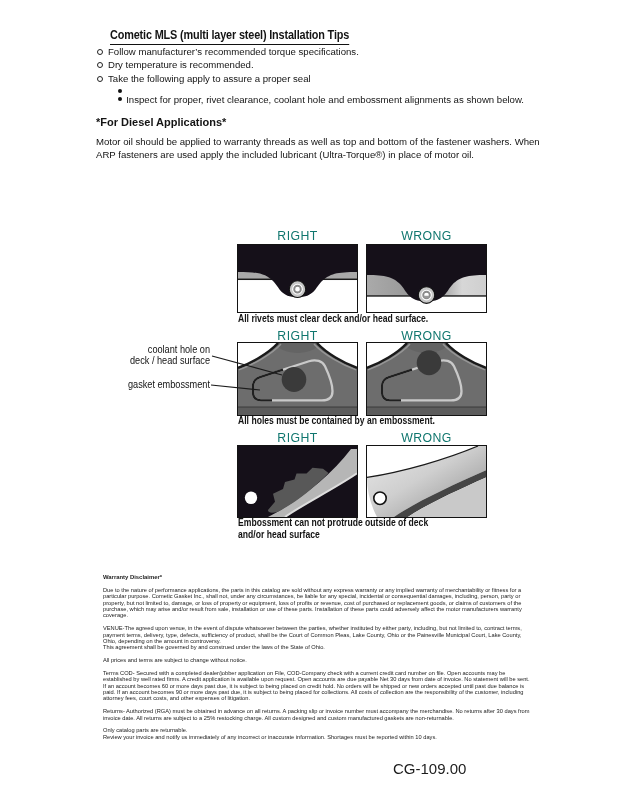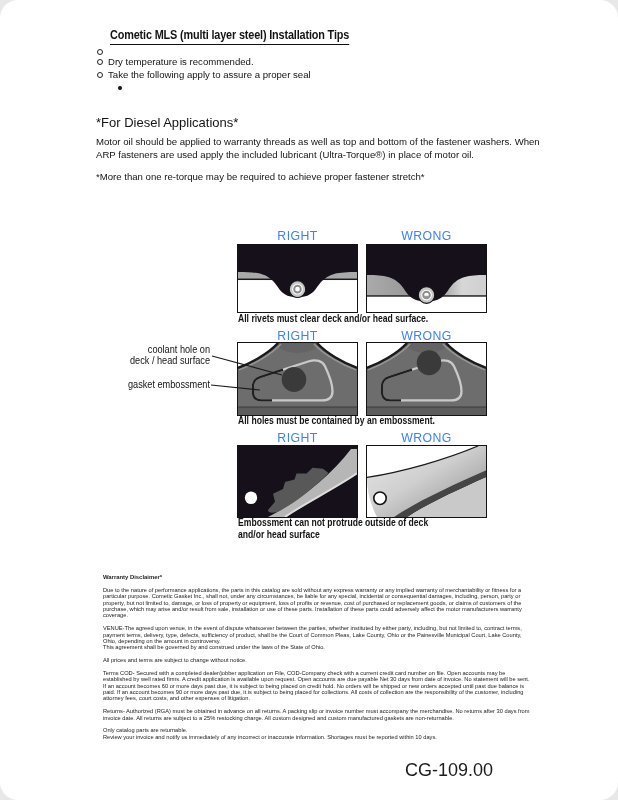--- a/index.html
+++ b/index.html
@@ -1,81 +1,85 @@
 <!DOCTYPE html>
 <html style="--paper: #ffffff; --ink: #141414; --diagram-black: #151019; --diagram-gray: #6d6d6d; --diagram-light-gray: #b6b6b6;"><head>
 <meta charset="utf-8">
 <style>
   html,body{margin:0;padding:0;background:#e8e8e8;}
   .page{position:relative;width:618px;height:800px;background:var(--paper,#fff);
         font-family:"Liberation Sans","DejaVu Sans",sans-serif;color:var(--ink,#141414);
-        overflow:hidden;margin:0 auto;border-radius:18px;}
+        overflow:hidden;margin:0 auto;}
   
   .title{position:absolute;left:110px;top:27px;margin:0;font-size:13.6px;font-weight:700;
          letter-spacing:-.2px;white-space:nowrap;display:inline-block;
          border-bottom:1.7px solid #111;padding-bottom:1.5px;
          transform:scaleX(.8);transform-origin:left top;}
   
   .bullets{position:absolute;left:97px;top:45px;width:455px;font-size:9.6px;line-height:13.3px;}
   .b,.sb{display:flex;align-items:flex-start;}
   .sb{padding-left:21px;}
   .circ{flex:0 0 auto;width:4px;height:4px;border:1px solid #222;border-radius:50%;margin:4px 5px 0 0;}
   .dot{flex:0 0 auto;width:4.2px;height:4.2px;background:#111;border-radius:50%;margin:4px 4px 0 0;}
   
   .diesel{position:absolute;left:96px;top:116px;width:455px;font-size:9.6px;line-height:13.2px;}
-  .diesel h2{margin:0 0 6px;font-size:13px;font-weight:400;}
+  .diesel h2{margin:0 0 6px;font-size:11px;font-weight:700;}
   .diesel p{margin:0 0 8.5px;}
   .diesel p.note{margin:0;}
   
   .diagrams{position:absolute;left:0;top:229px;width:618px;height:320px;}
-  .dlabel{position:absolute;width:121px;text-align:center;font-size:12.3px;letter-spacing:.4px;color:#3b82f6;}
+  .dlabel{position:absolute;width:121px;text-align:center;font-size:12.3px;letter-spacing:.4px;color:#0f766e;}
   .dbox{position:absolute;box-sizing:border-box;width:121px;border:1.6px solid #131313;background:#fff;}
   .dbox svg{display:block;width:100%;height:100%;}
   .h66{height:69px}.h71{height:74px}.h70{height:73px}
   .dcaption{position:absolute;left:238px;font-size:10px;font-weight:700;line-height:12px;
             white-space:nowrap;transform:scaleX(.86);transform-origin:left top;color:#131313;}
   .callout{position:absolute;right:408px;width:120px;text-align:right;font-size:10.2px;line-height:11.2px;
            color:#131313;transform:scaleX(.9);transform-origin:right top;}
   .leader{position:absolute;left:0;top:0;width:618px;height:320px;pointer-events:none;}
   
   .footer{position:absolute;left:103px;top:574px;width:430px;color:#1b1b1b;}
   .fh{margin:0 0 7px;font-size:5.9px;font-weight:700;}
   .fp{margin:0 0 6.5px;font-size:5.7px;line-height:6.35px;}
   .fp:last-child{margin:0;}
   .fline{display:block;}
-  .docnum{position:absolute;left:405px;top:760px;font-size:18px;color:#1c1c1c;}
+  .docnum{position:absolute;left:393px;top:760px;font-size:15px;color:#1c1c1c;}
 </style>
 </head>
 <body>
 
 <div class="page">
 
   <h1 class="title">Cometic MLS (multi layer steel) Installation Tips</h1>
 
   <div class="bullets">
     <div class="b">
       <span class="circ"></span>
+      <span>Follow manufacturer’s recommended torque specifications.</span>
     </div>
     <div class="b">
       <span class="circ"></span>
       <span>Dry temperature is recommended.</span>
     </div>
     <div class="b">
       <span class="circ"></span>
       <span>Take the following apply to assure a proper seal</span>
     </div>
     <div class="sb">
       <span class="dot"></span>
     </div>
+    <div class="sb">
+      <span class="dot"></span>
+      <span>Inspect for proper, rivet clearance, coolant hole and embossment alignments as shown below.</span>
+    </div>
   </div>
 
   <section class="diesel">
     <h2>*For Diesel Applications*</h2>
     <p>Motor oil should be applied to warranty threads as well as top and bottom of the fastener washers. When ARP fasteners are used apply the included lubricant (Ultra-Torque®) in place of motor oil.</p>
-    <p class="note">*More than one re-torque may be required to achieve proper fastener stretch*</p>
   </section>
 
   <div class="diagrams">
 
     <div class="dlabel" style="left:237px;top:0px">RIGHT</div>
     <div class="dlabel" style="left:366px;top:0px">WRONG</div>
 
     <div class="dbox h66" style="left:237px;top:15px">
       <svg viewBox="0 0 119 66" preserveAspectRatio="none">
         <rect width="119" height="66" fill="#ffffff"></rect>

